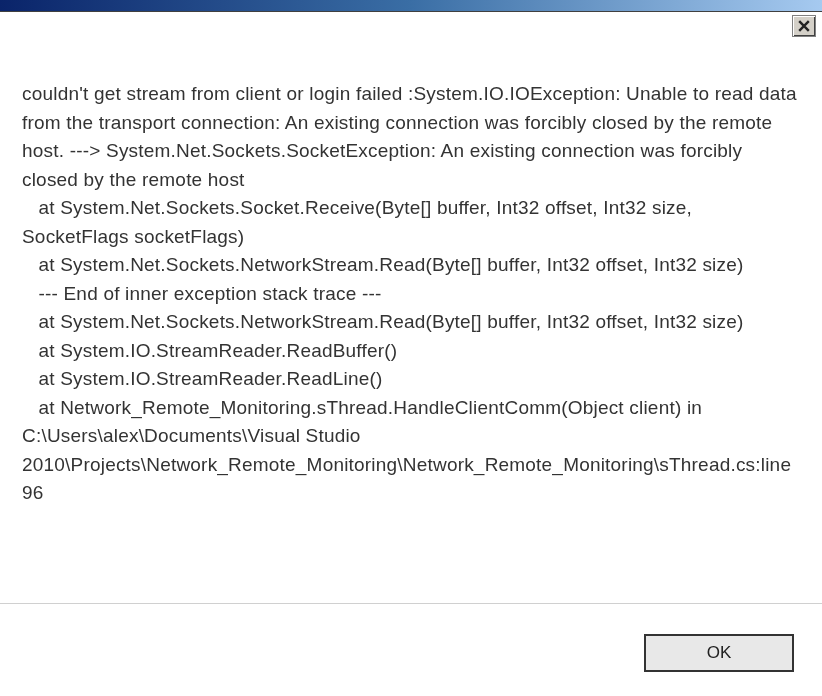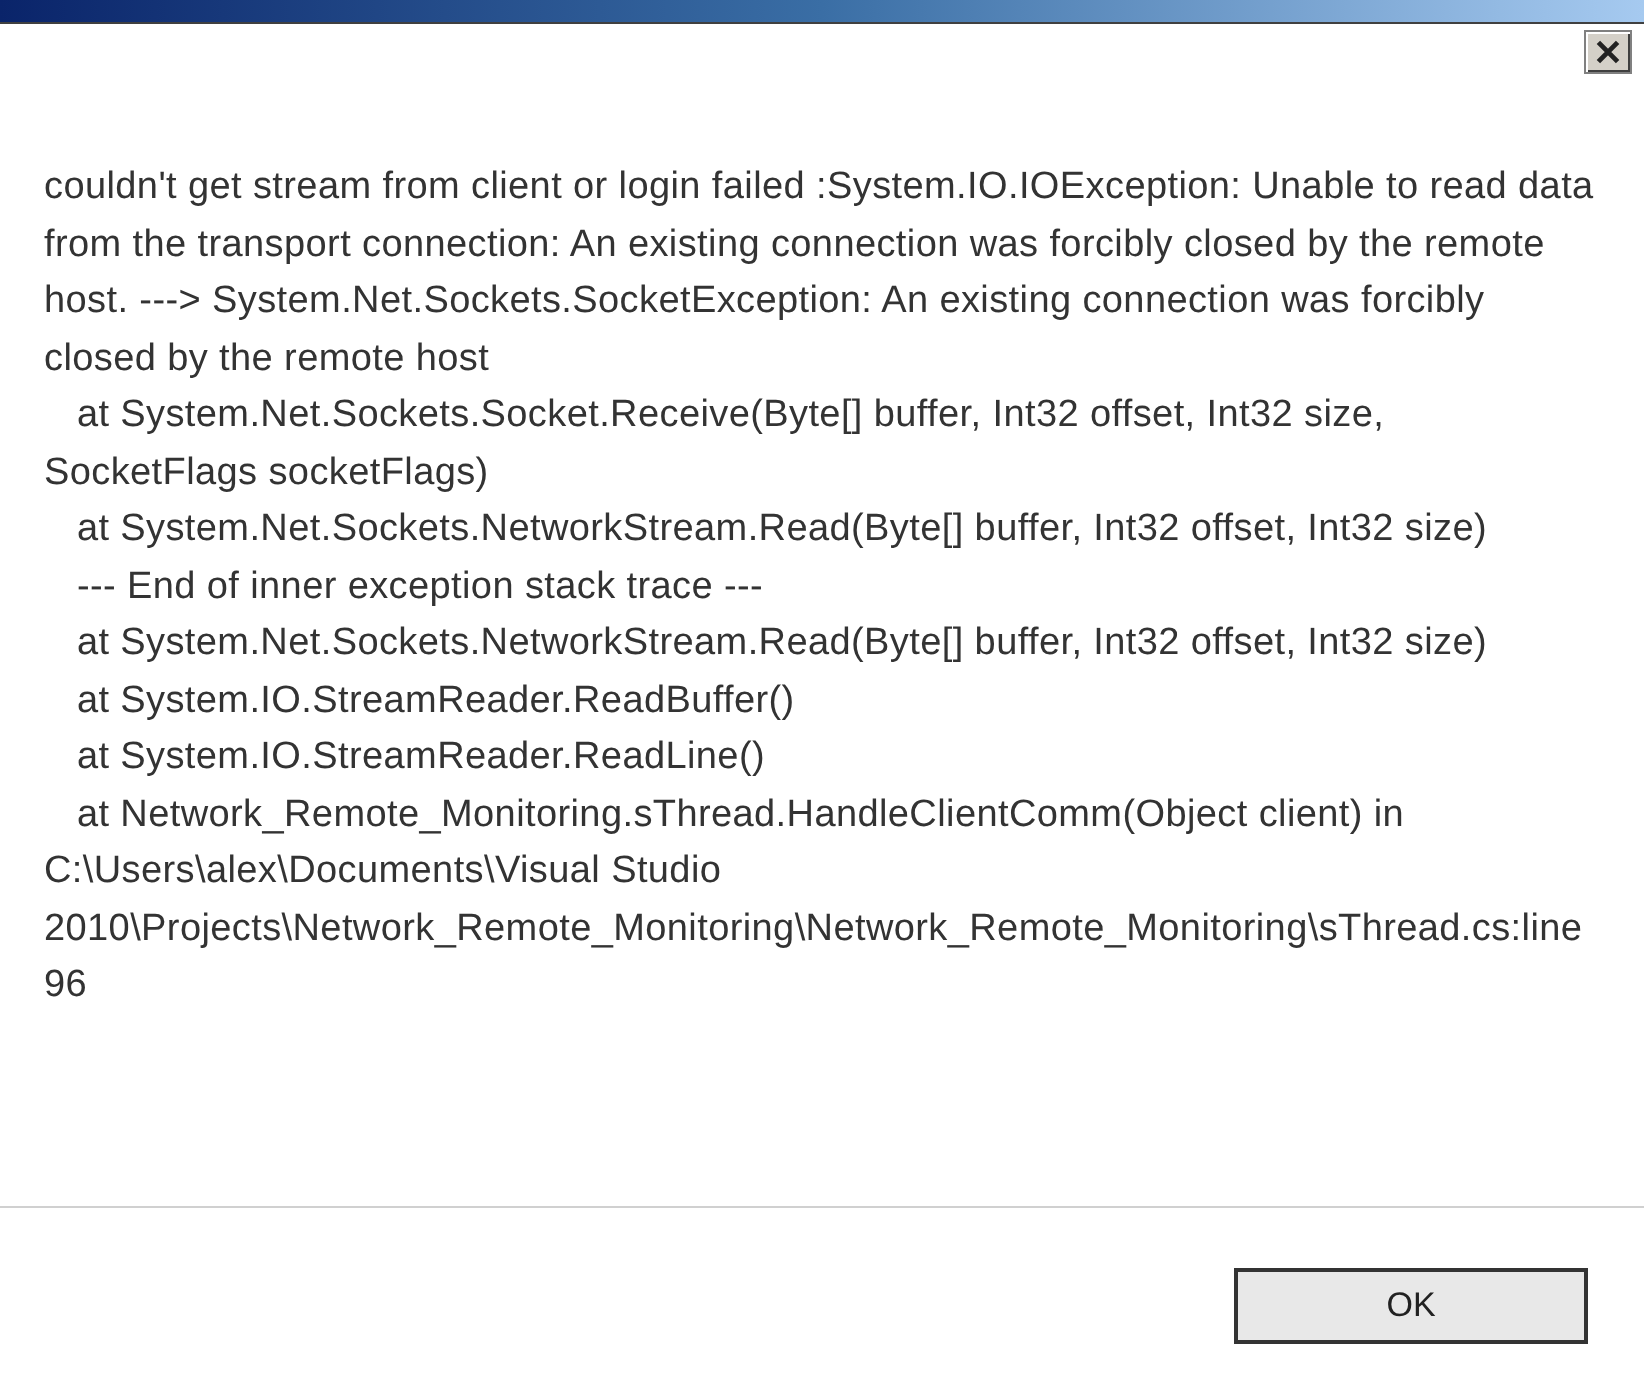--- a/index.html
+++ b/index.html
@@ -61,21 +61,21 @@
       letter-spacing: 0.2px;
       white-space: pre-wrap;
       word-wrap: break-word;
     }
     .btn-area {
       position: absolute;
       bottom: 24px;
       right: 28px;
     }
     .ok-btn {
-      width: 177px;
+      width: 150px;
       height: 38px;
       background: #e8e8e8;
       border: 2px solid #333333;
       font-family: Tahoma, Arial, sans-serif;
       font-size: 17px;
       color: #222;
       cursor: default;
       display: flex;
       align-items: center;
       justify-content: center;

